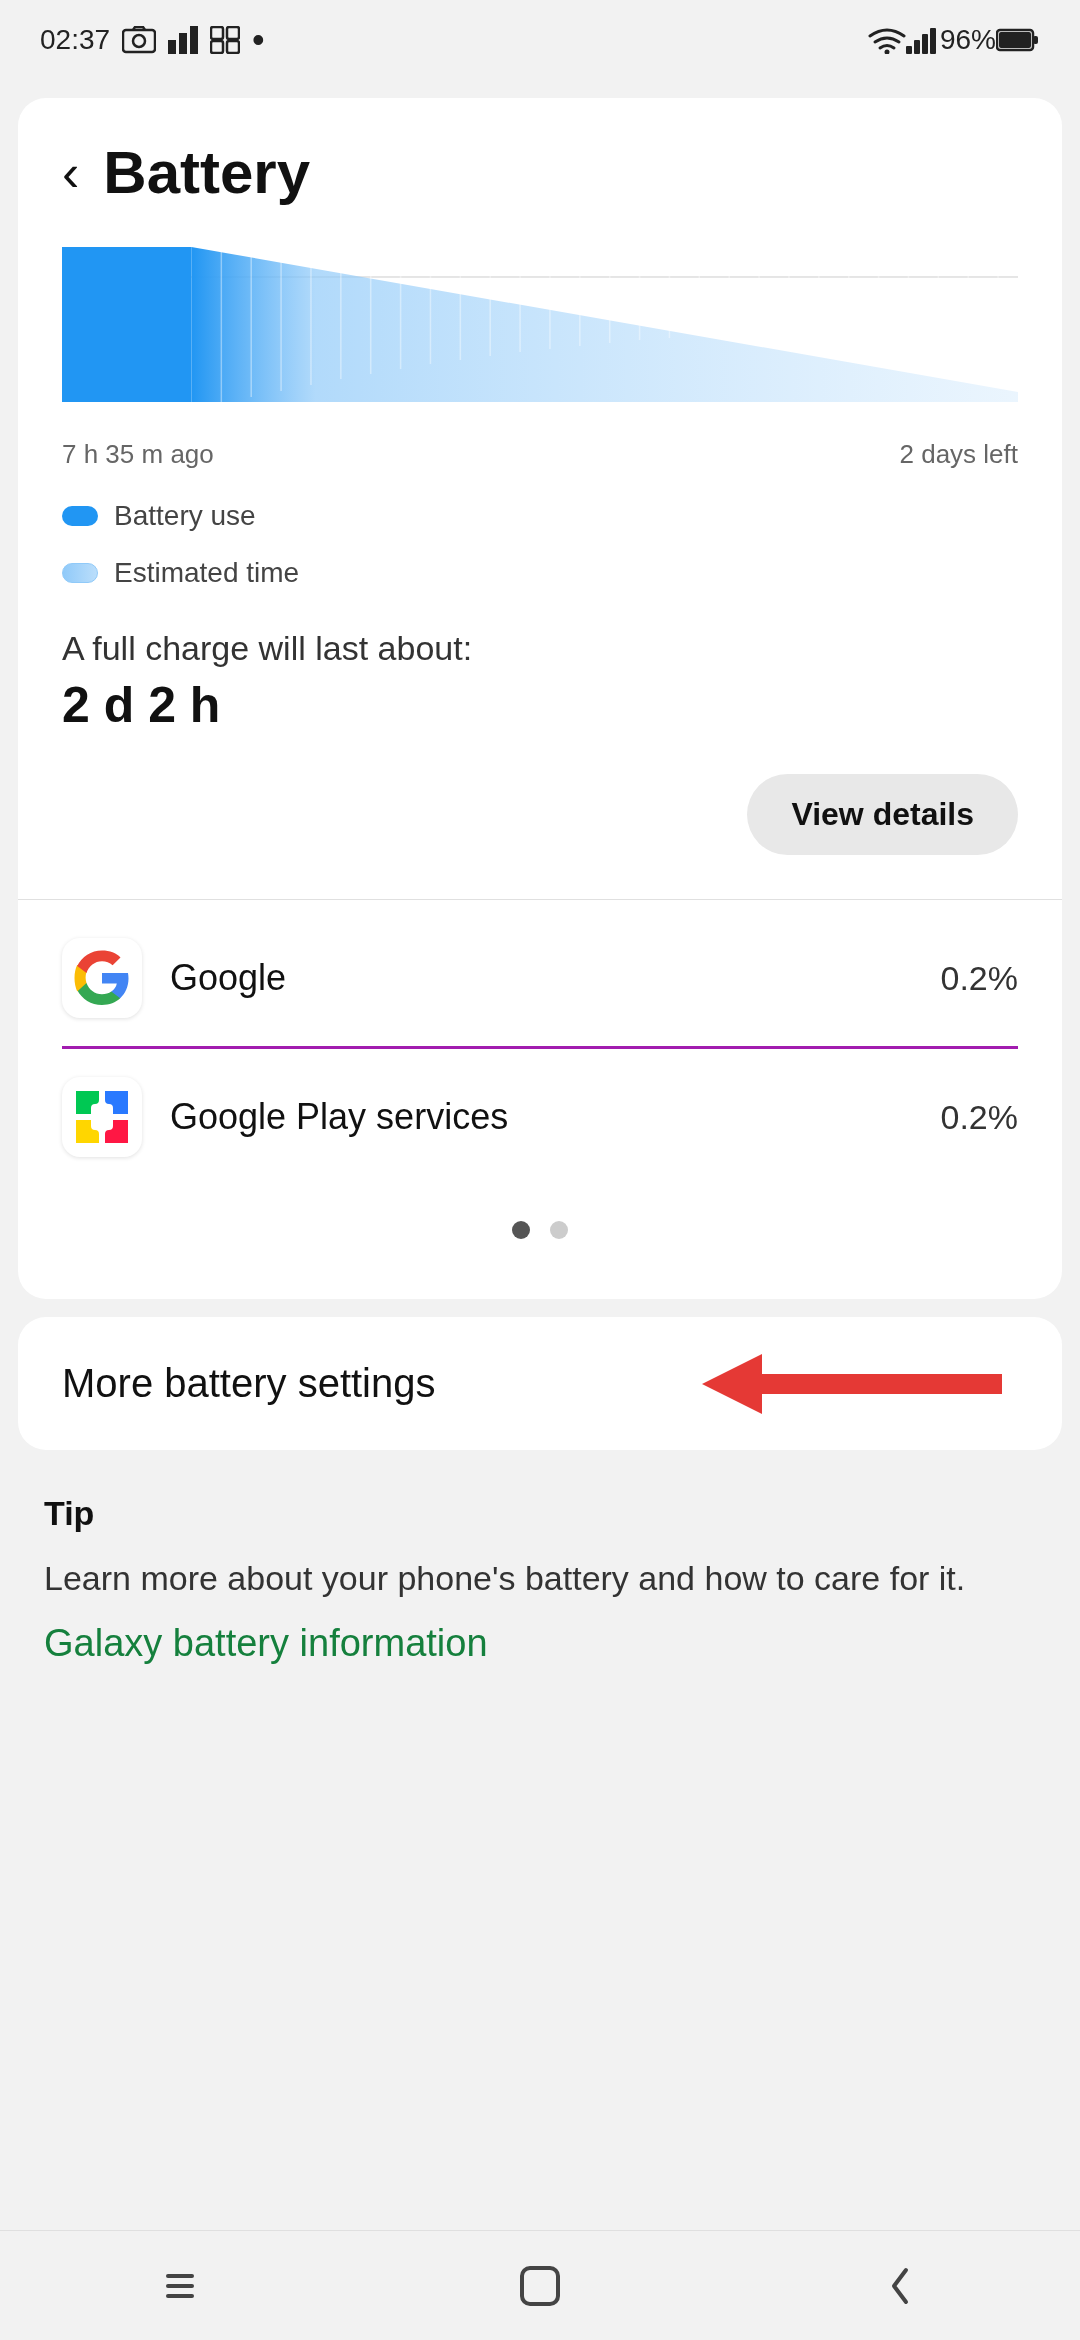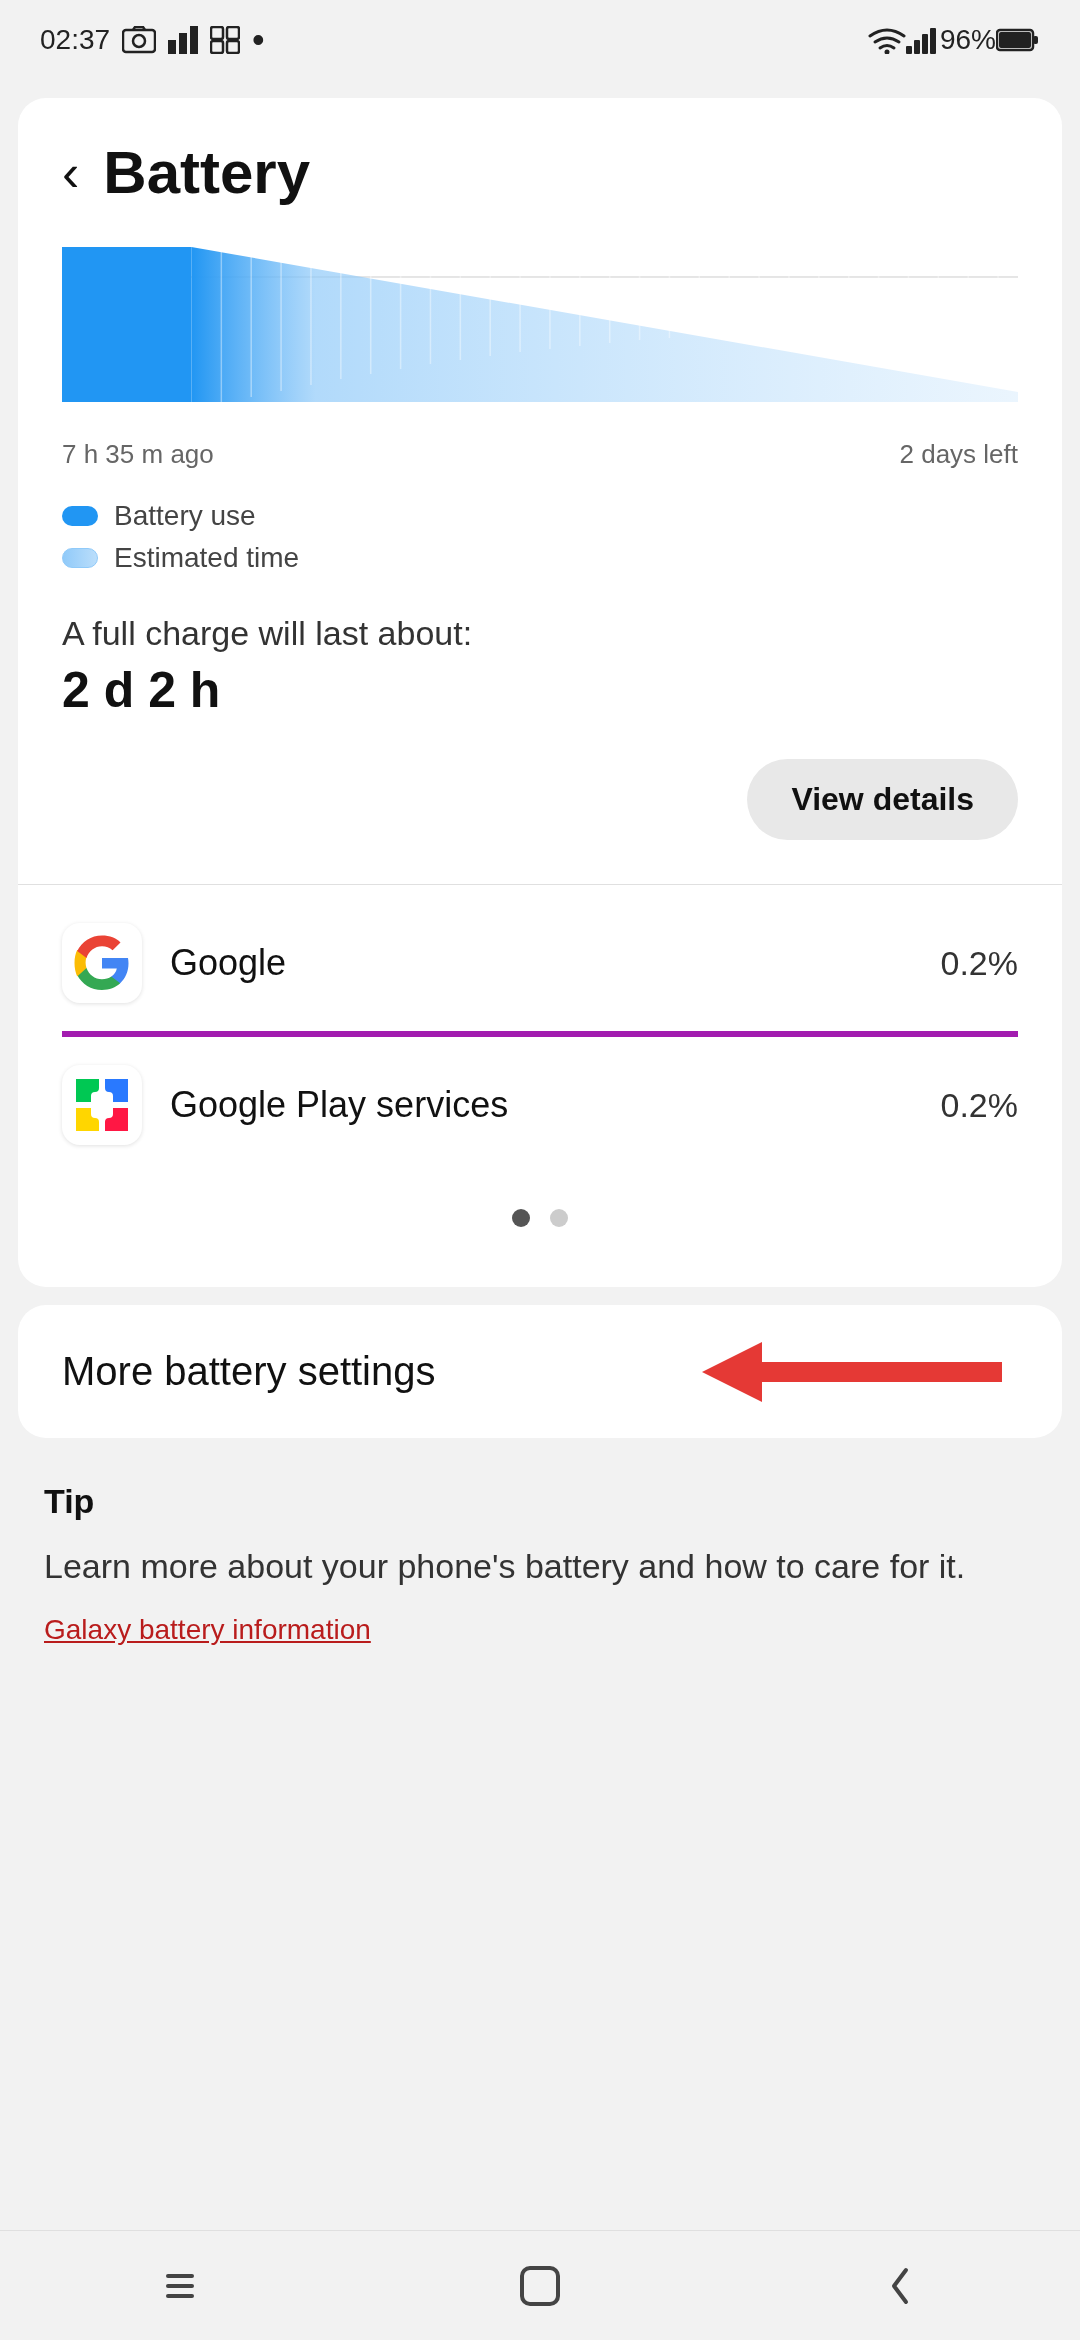--- a/index.html
+++ b/index.html
@@ -74,21 +74,21 @@
       justify-content: space-between;
       font-size: 26px;
       color: #666;
       margin-bottom: 30px;
     }
 
     
     .legend {
       display: flex;
       flex-direction: column;
-      gap: 10px;
+      gap: 25px;
       margin-bottom: 40px;
       text-align: center;
     }
     .legend-item {
       display: flex;
       align-items: center;
       gap: 16px;
       font-size: 28px;
       color: #444;
     }
@@ -147,21 +147,21 @@
     }
 
     
     .app-list {
       margin-top: 10px;
     }
     .app-item {
       display: flex;
       align-items: center;
       padding: 28px 0;
-      border-bottom: 6px solid #a21caf;
+      border-bottom: 3px solid #a21caf;
     }
     .app-item:last-child { border-bottom: none; }
     .app-icon {
       width: 80px;
       height: 80px;
       border-radius: 18px;
       margin-right: 28px;
       display: flex;
       align-items: center;
       justify-content: center;
@@ -224,23 +224,22 @@
       color: #111;
       margin-bottom: 20px;
     }
     .tip-text {
       font-size: 34px;
       color: #333;
       line-height: 1.5;
       margin-bottom: 18px;
     }
     .tip-link {
-      font-size: 28px;
-      color: #b91c1c;
-      text-decoration: underline;
+      font-size: 38px;
+      color: #15803d;
       cursor: pointer;
     }
 
     
     .bottom-nav {
       position: fixed;
       bottom: 0;
       width: 1080px;
       height: 110px;
       background: #f2f2f2;

